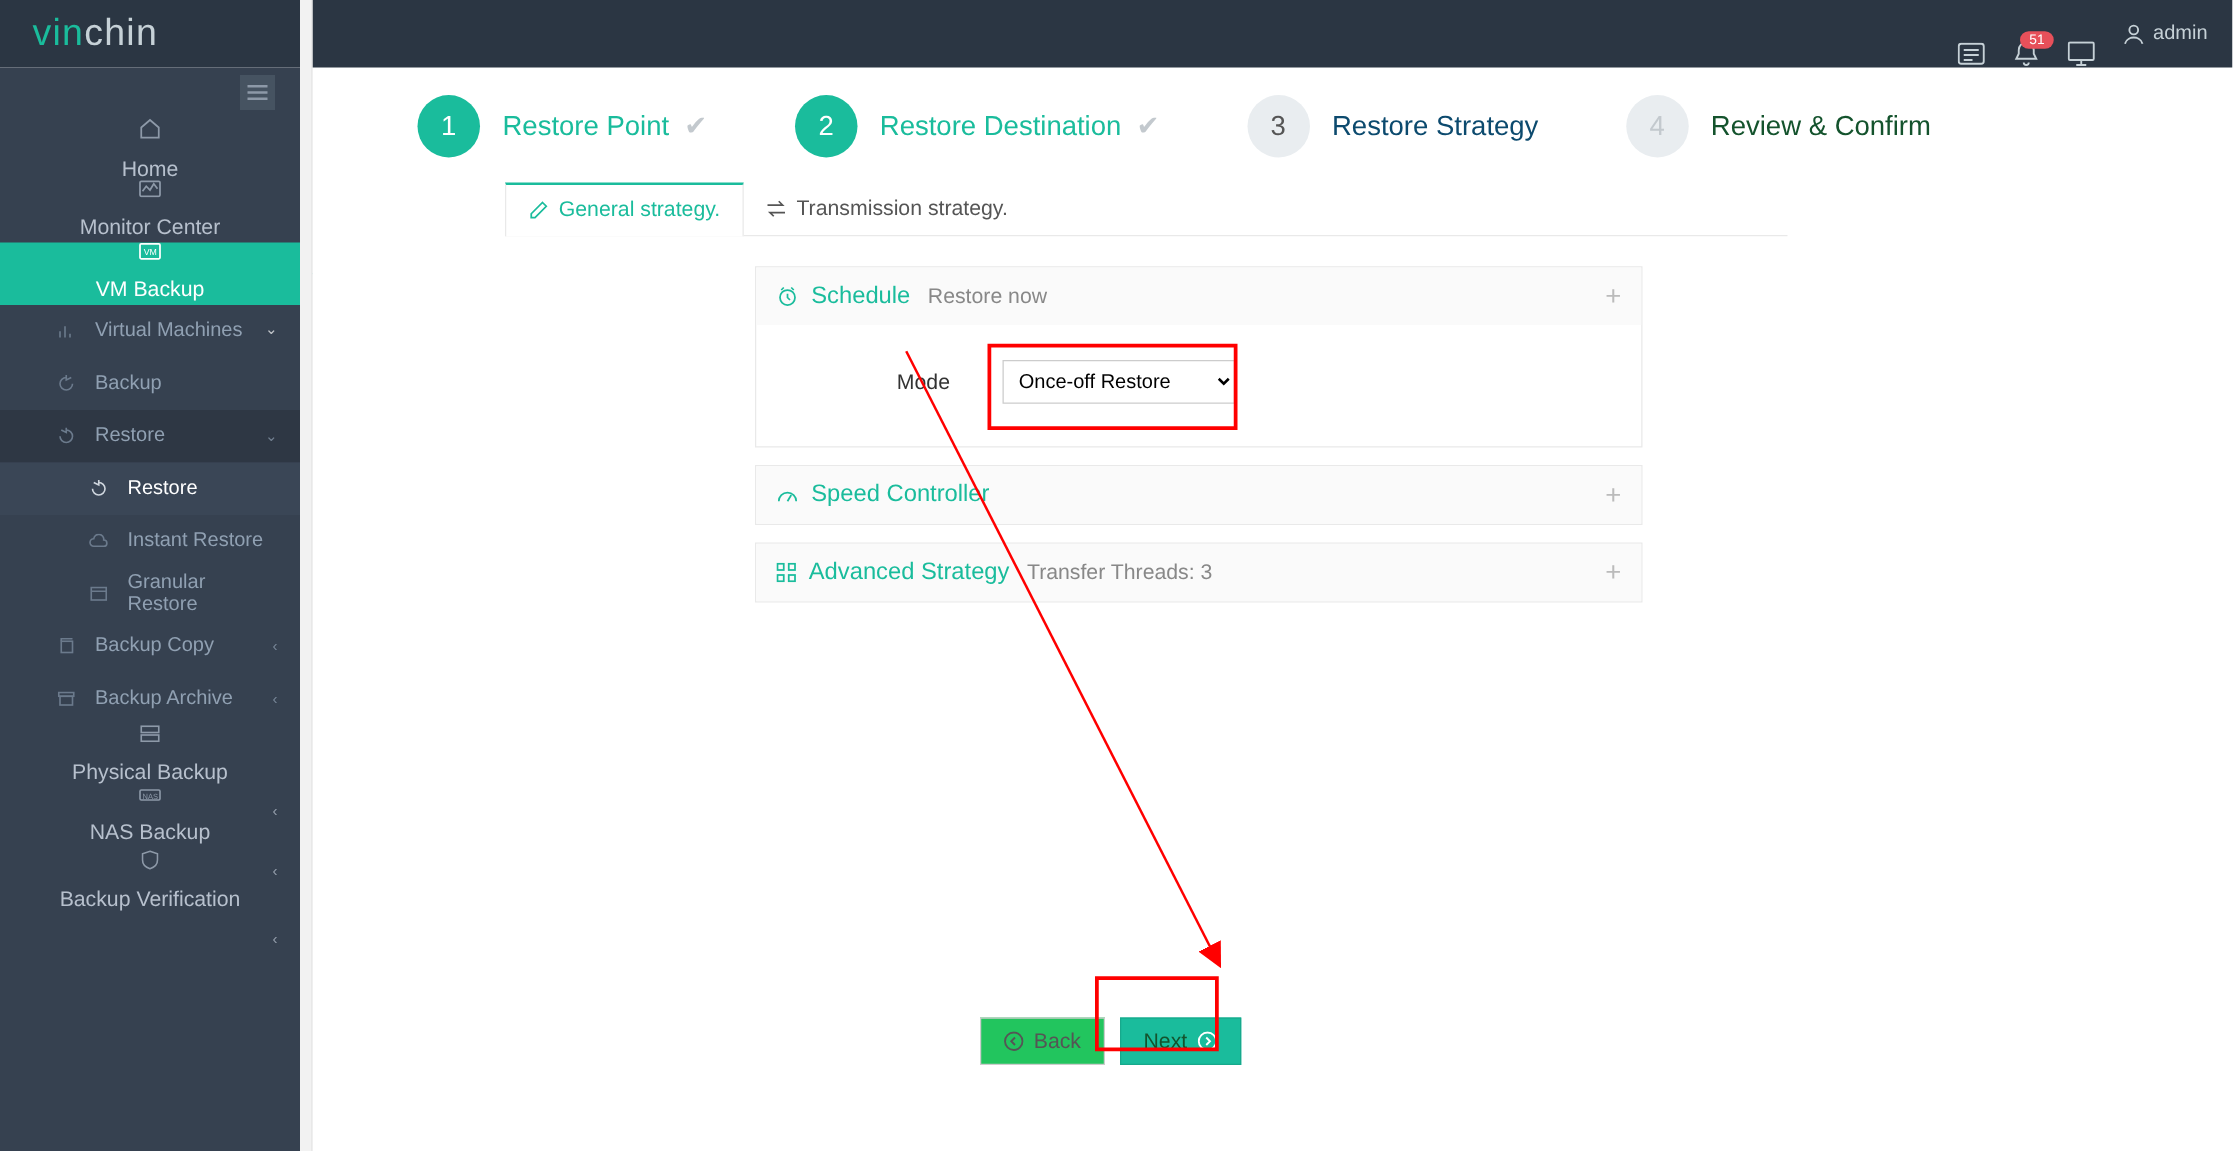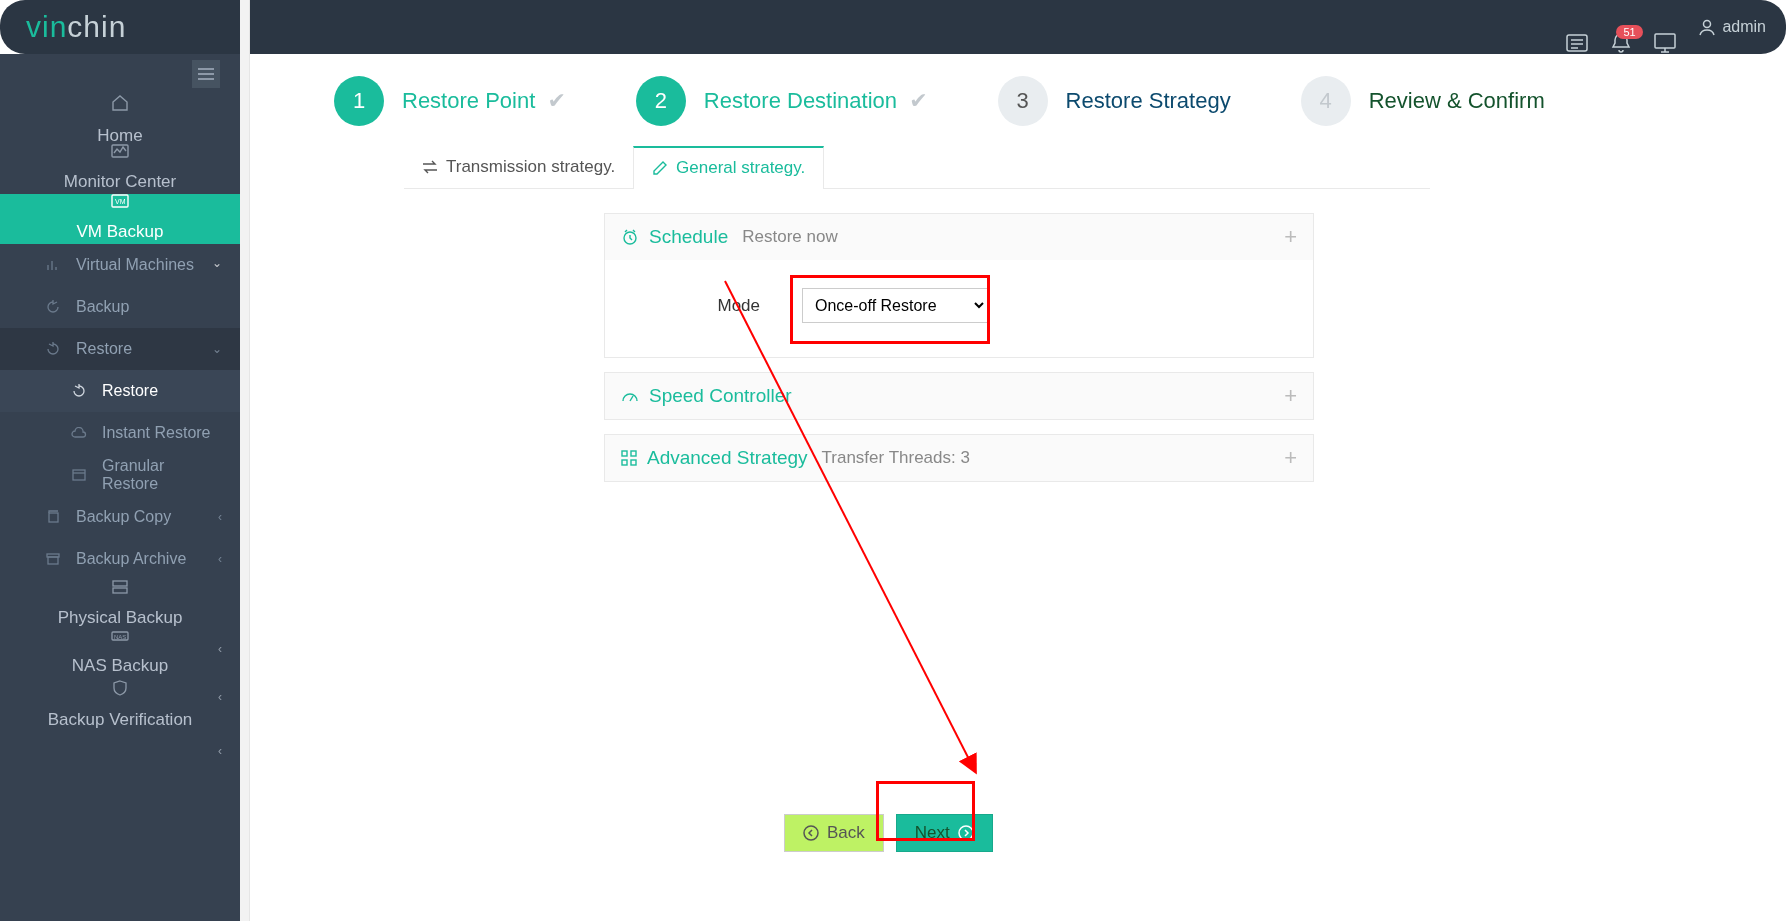--- a/index.html
+++ b/index.html
@@ -1,19 +1,19 @@
 <!DOCTYPE html>
 <html><head>
 <meta charset="utf-8">
 <style>
 * { box-sizing: border-box; margin: 0; padding: 0; }
 body { font-family: -apple-system, BlinkMacSystemFont, "Segoe UI", Arial, sans-serif; background:#fff; color:#333; height:921px; width:1786px; overflow:hidden; }
 
 
-.top-header{ background:#2b3643; height:54px; width:100%; display:flex; align-items:center; justify-content:space-between; padding:0 20px 0 26px;border-radius:25px;}
+.top-header{ background:#2b3643; height:54px; width:100%; display:flex; align-items:center; justify-content:space-between; padding:0 20px 0 26px;}
 .logo{ font-size:30px; letter-spacing:1px; color:#c6d1d7; font-weight:300;}
 .logo .vin{ color:#1abc9c; font-weight:500;}
 .header-right{ display:flex; align-items:center; gap:22px; color:#c6d1d7;}
 .header-icon{ width:22px; height:22px; position:relative; display:flex; align-items:center; justify-content:center;margin-top:32px;}
 .badge{ position:absolute; top:-7px; left:6px; background:#e7505a; color:#fff; font-size:11px; border-radius:9px; padding:1px 7px;}
 .user-block{ display:flex; align-items:center; gap:6px;}
 
 
 .page{ display:flex; height:867px;}
 .sidebar{ width:240px; background:#364150; color:#b7c0cd; position:relative; flex-shrink:0;}
@@ -61,21 +61,21 @@
 .panel-head .plus{ margin-left:auto; color:#bbb; font-size:22px; font-weight:300;}
 .panel-body{ padding:28px 0 34px; display:flex; align-items:center; gap:42px; position:relative;}
 .mode-label{ width:155px; text-align:right; font-size:17px; color:#333;}
 .select-wrap{ position:relative;}
 select.mode{ width:186px; height:35px; border:1px solid #ccc; padding:4px 8px; font-size:16px; background:#fff;}
 .highlight-box{ border:3px solid #f00; position:absolute; top:15px; left:185px; width:200px; height:69px; pointer-events:none;}
 
 
 .footer-btns{ position:absolute; left:544px; top:760px; display:flex; gap:12px; align-items:center;}
 .btn{ height:38px; padding:0 18px; display:flex; align-items:center; gap:8px; font-size:17px; cursor:pointer; border:1px solid #ccc;}
-.btn-back{ background:#bef264; color:#555;}
+.btn-back{ background:#22c55e; color:#555;}
 .btn-next{ background:#1abc9c; color:#14532d; border-color:#17a98c;}
 .next-highlight{ position:absolute; left:636px; top:727px; width:99px; height:60px; border:3px solid #f00; pointer-events:none;}
 
 svg{ display:block;}
 
 .scroll-gutter{ position:absolute; left:240px; top:0; width:10px; height:100%; background:#f2f2f2; border-right:1px solid #e5e5e5;}
 </style>
 </head>
 <body>
 
@@ -292,32 +292,32 @@
         <div class="step-circle circle-cur">3</div>
         <div class="step-label label-cur">Restore Strategy</div>
       </div>
       <div class="step">
         <div class="step-circle circle-pending">4</div>
         <div class="step-label label-pending">Review &amp; Confirm</div>
       </div>
     </div>
 
     <div class="tabs">
+      <div class="tab active">
+        <svg width="16" height="16" viewBox="0 0 16 16" fill="none" stroke="#1abc9c" stroke-width="1.4">
+            <path d="M11 2l3 3-9 9H2v-3z"></path>
+          </svg>
+        <span>General strategy.</span>
+      </div>
       <div class="tab">
         <svg width="16" height="14" viewBox="0 0 16 14" fill="none" stroke="#555" stroke-width="1.4">
             <path d="M1 4h12l-3-3"></path>
             <path d="M15 10H3l3 3"></path>
           </svg>
         <span>Transmission strategy.</span>
-      </div>
-      <div class="tab active">
-        <svg width="16" height="16" viewBox="0 0 16 16" fill="none" stroke="#1abc9c" stroke-width="1.4">
-            <path d="M11 2l3 3-9 9H2v-3z"></path>
-          </svg>
-        <span>General strategy.</span>
       </div>
     </div>
 
     <div class="panel-area">
 
       <div class="panel">
         <div class="panel-head">
           <svg width="18" height="18" viewBox="0 0 18 18" fill="none" stroke="#1abc9c" stroke-width="1.4">
               <circle cx="9" cy="10" r="6"></circle>
               <path d="M9 7v3l2 2"></path>

